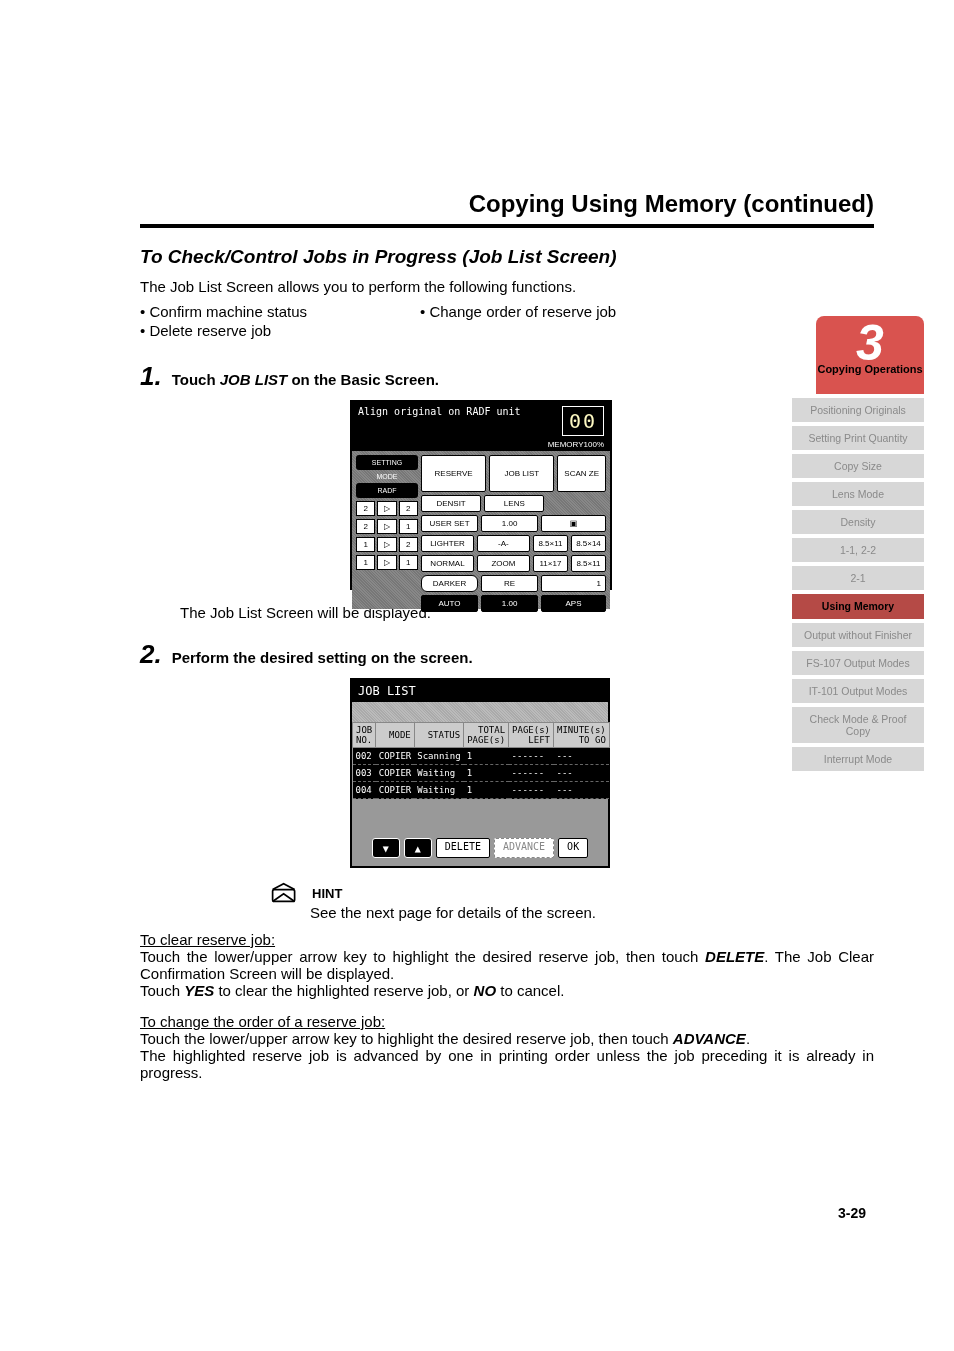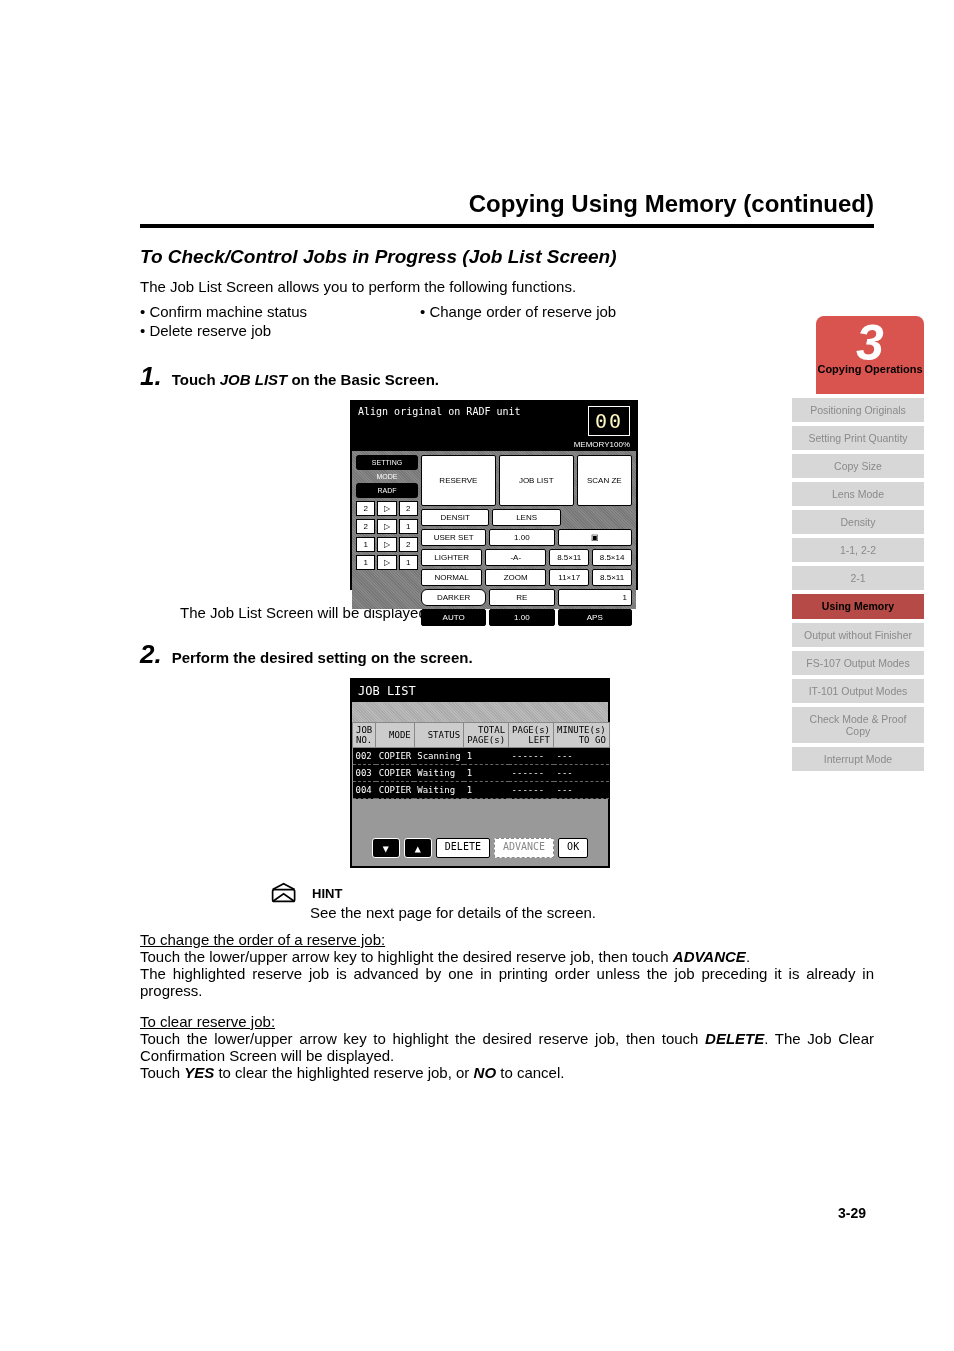--- a/index.html
+++ b/index.html
@@ -58,42 +58,42 @@
   .step-text {
     font-size: 15px;
     font-weight: bold;
   }
   .step-text .ital { font-style: italic; }
   .screen-figure {
     margin: 8px auto 14px auto;
     display: block;
   }
   .fig1 {
-    width: 288px; height: 190px;
+    width: 262px; height: 190px;
     margin-left: 210px;
     background: #333;
     border: 2px solid #000;
     position: relative;
     color: #fff;
   }
   .fig1 .topstrip {
     background: #000; color: #fff; font-family: monospace;
     font-size: 10px; padding: 4px 6px; display:flex; justify-content:space-between;
   }
   .fig1 .body {
     background: repeating-linear-gradient(45deg,#777,#777 1px,#888 1px,#888 2px);
     padding: 4px; height: 158px; display:flex; gap:3px;
   }
   .fig1 .lcol { width: 62px; display:flex; flex-direction:column; gap:3px; font-size:7px;}
   .fig1 .lcol .blk { background:#000;color:#fff;text-align:center;padding:4px 2px;border-radius:3px;}
   .fig1 .lcol .row3 { display:flex; gap:2px; }
   .fig1 .lcol .row3 span { flex:1;background:#fff;color:#000;border:1px solid #000;text-align:center;padding:2px 0;font-size:8px;}
   .fig1 .midcol { flex:1; display:flex; flex-direction:column; gap:3px; }
   .fig1 .midrow { display:flex; gap:3px; }
-  .fig1 .btn { background:#fff;color:#000;border:1px solid #000;font-size:8px;text-align:center;padding:20px 4px;flex:1;border-radius:2px;}
+  .fig1 .btn { background:#fff;color:#000;border:1px solid #000;font-size:8px;text-align:center;padding:13px 4px;flex:1;border-radius:2px;}
   .fig1 .cell { background:#fff;color:#000;border:1px solid #000;font-size:8px;text-align:center;padding:3px 4px;border-radius:2px;}
   .fig1 .counter {
     background:#000;border:1px solid #fff;color:#fef9c3;font-family:monospace;font-size:20px;
     padding:2px 6px;letter-spacing:2px;
   }
   .post-fig {
     font-size: 15px;
     margin-left: 40px;
     margin-bottom: 18px;
   }
@@ -343,35 +343,35 @@
     <svg class="hint-icon" viewBox="0 0 40 26">
       <rect x="3" y="9" width="26" height="14" rx="2" fill="none" stroke="#000" stroke-width="2"></rect>
       <path d="M3 9 L16 2 L29 9" fill="none" stroke="#000" stroke-width="2"></path>
       <path d="M3 23 L16 14 L29 23" fill="none" stroke="#000" stroke-width="2"></path>
     </svg>
     <span class="hint-label">HINT</span>
   </div>
   <div class="hint-text">See the next page for details of the screen.</div>
 
   <div class="para-block">
+    <div class="under">To clear reserve job:</div>
+    <div class="just">
+      <span>Touch the lower/upper arrow key to highlight the desired reserve job, then touch </span><span class="bi">DELETE</span><span>. The Job Clear Confirmation Screen will be displayed.</span>
+    </div>
+    <div>
+      <span>Touch </span><span class="bi">YES</span><span> to clear the highlighted reserve job, or </span><span class="bi">NO</span><span> to cancel.</span>
+    </div>
+  </div>
+
+  <div class="para-block">
     <div class="under">To change the order of a reserve job:</div>
     <div class="just">
       <span>Touch the lower/upper arrow key to highlight the desired reserve job, then touch </span><span class="bi">ADVANCE</span><span>.</span>
     </div>
     <div class="just">The highlighted reserve job is advanced by one in printing order unless the job preceding it is already in progress.</div>
-  </div>
-
-  <div class="para-block">
-    <div class="under">To clear reserve job:</div>
-    <div class="just">
-      <span>Touch the lower/upper arrow key to highlight the desired reserve job, then touch </span><span class="bi">DELETE</span><span>. The Job Clear Confirmation Screen will be displayed.</span>
-    </div>
-    <div>
-      <span>Touch </span><span class="bi">YES</span><span> to clear the highlighted reserve job, or </span><span class="bi">NO</span><span> to cancel.</span>
-    </div>
   </div>
 
 </div>
 
 <div class="pagefoot">3-29</div>
 
 <div class="bignum">
   <div class="n">3</div>
   <div class="cap">Copying Operations</div>
 </div>

